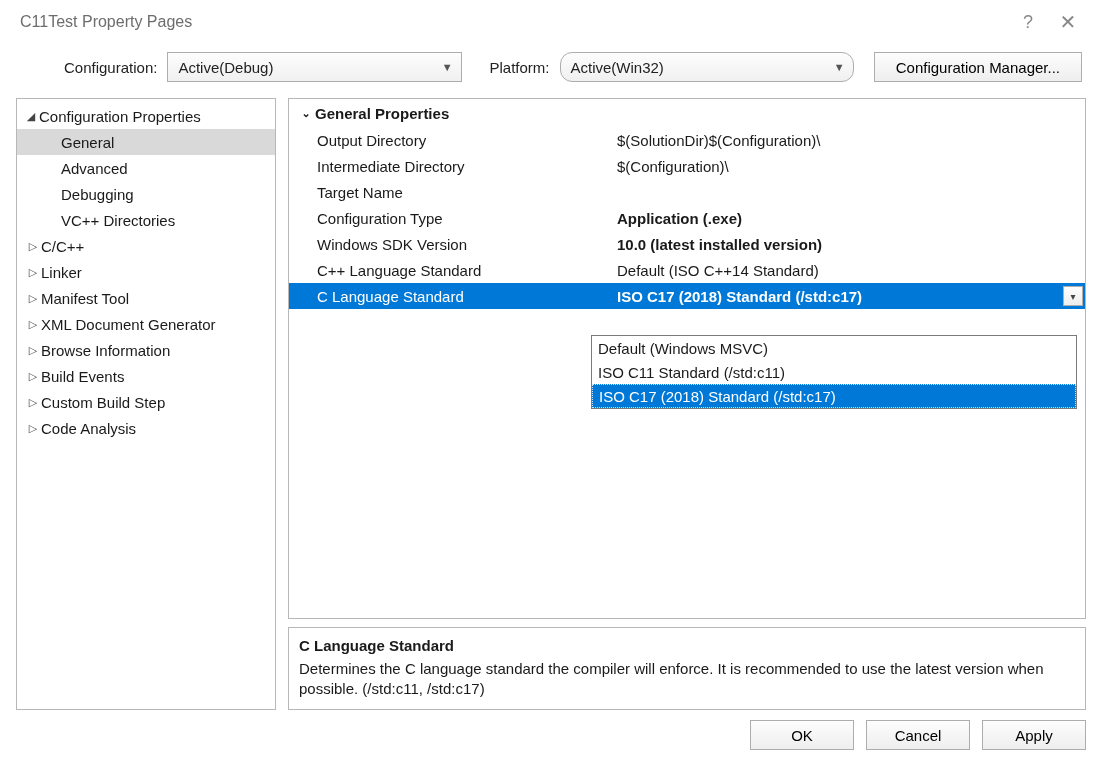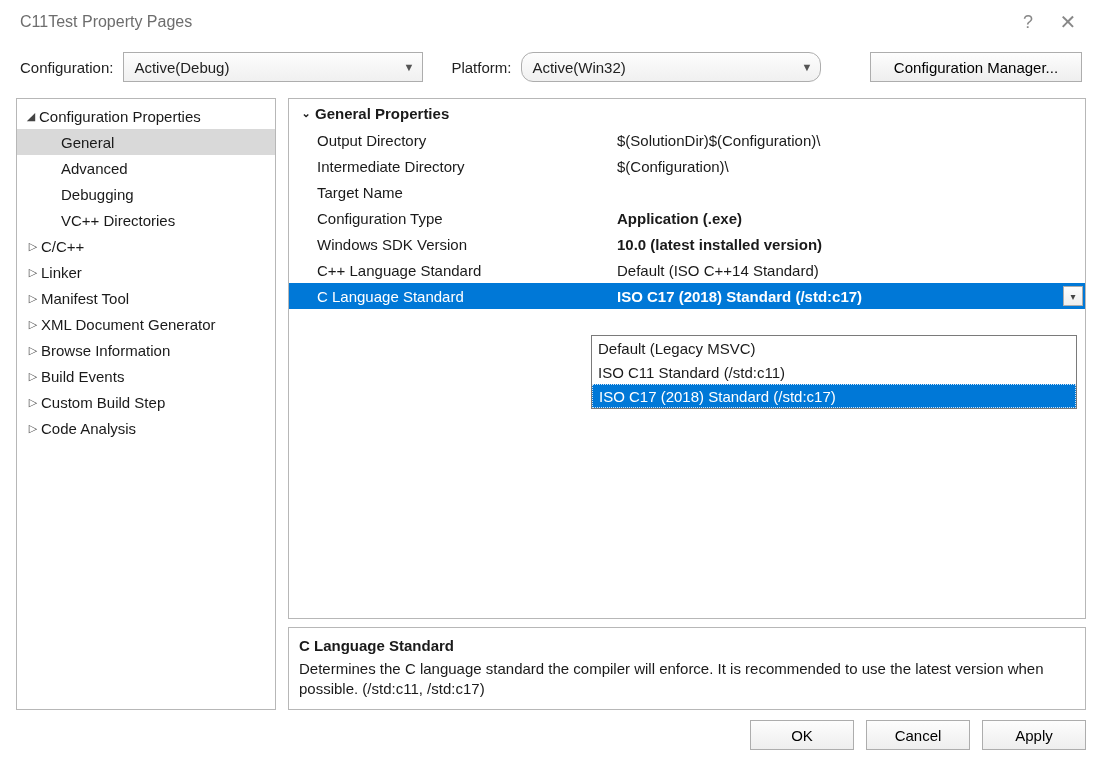--- a/index.html
+++ b/index.html
@@ -21,20 +21,21 @@
   }
   .titlebar .spacer { flex: 1; }
   .titlebar .tb-icon { width: 40px; text-align: center; font-size: 18px; color: #888; }
   .titlebar .close { font-size: 20px; }
 
   .toolbar {
     display: flex; align-items: center;
     height: 46px;
     padding: 0 20px;
     gap: 10px;
+    margin-left: 44px;
   }
   .toolbar label { color: #222; }
   .combo {
     display: flex; align-items: center; justify-content: space-between;
     border: 1px solid #adadad;
     background: linear-gradient(#fdfdfd,#f0f0f0);
     height: 30px;
     padding: 0 8px 0 10px;
     font-size: 15px;
     color: #222;
@@ -261,21 +262,21 @@
             <div class="v">Default (ISO C++14 Standard)</div>
           </div>
           <div class="grid-row sel">
             <div class="k">C Language Standard</div>
             <div class="v bold">ISO C17 (2018) Standard (/std:c17)</div>
             <div class="dd-btn">▾</div>
           </div>
         </div>
 
       <div class="dropdown" id="dd" style="left:302px; top:236px; width:486px;">
-      <div class="opt">Default (Legacy MSVC)</div>
+      <div class="opt">Default (Windows MSVC)</div>
           <div class="opt">ISO C11 Standard (/std:c11)</div>
           <div class="opt hl">ISO C17 (2018) Standard (/std:c17)</div>
         </div>
     </div>
 
     <div class="help">
       <div class="t">C Language Standard</div>
       <div>Determines the C language standard the compiler will enforce. It is recommended to use the latest version when possible.  (/std:c11, /std:c17)</div>
     </div>
   </div>

